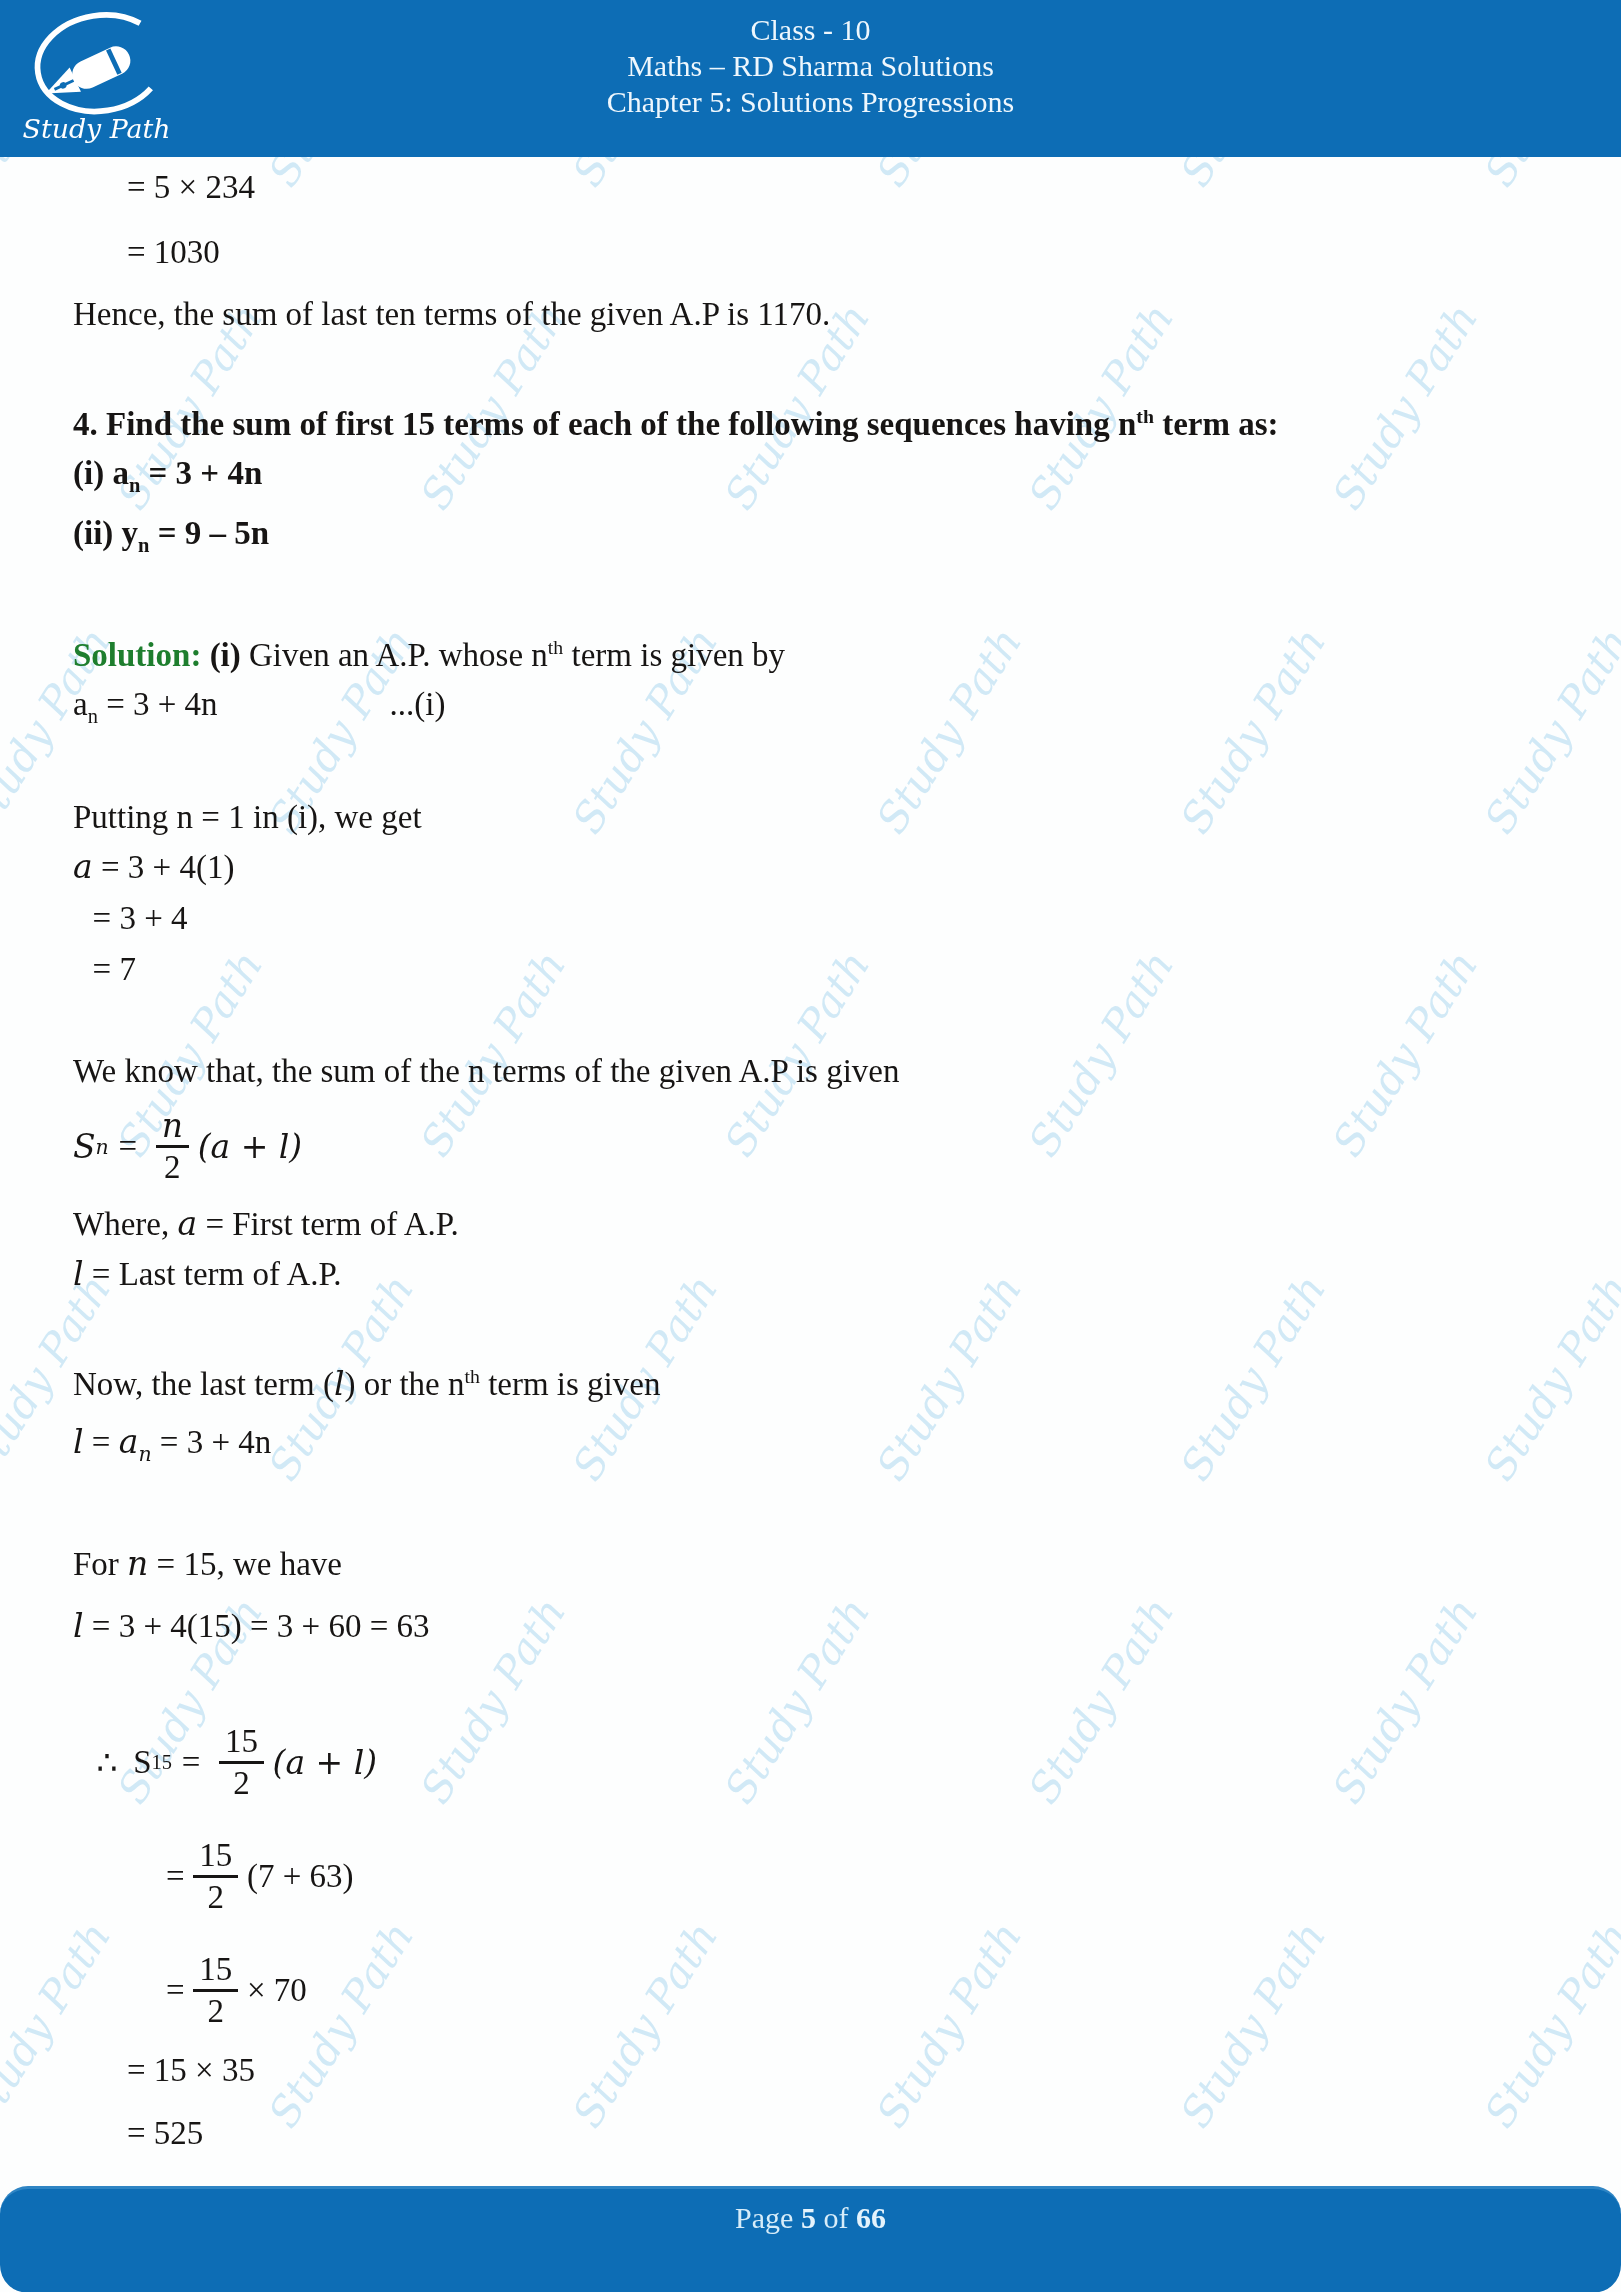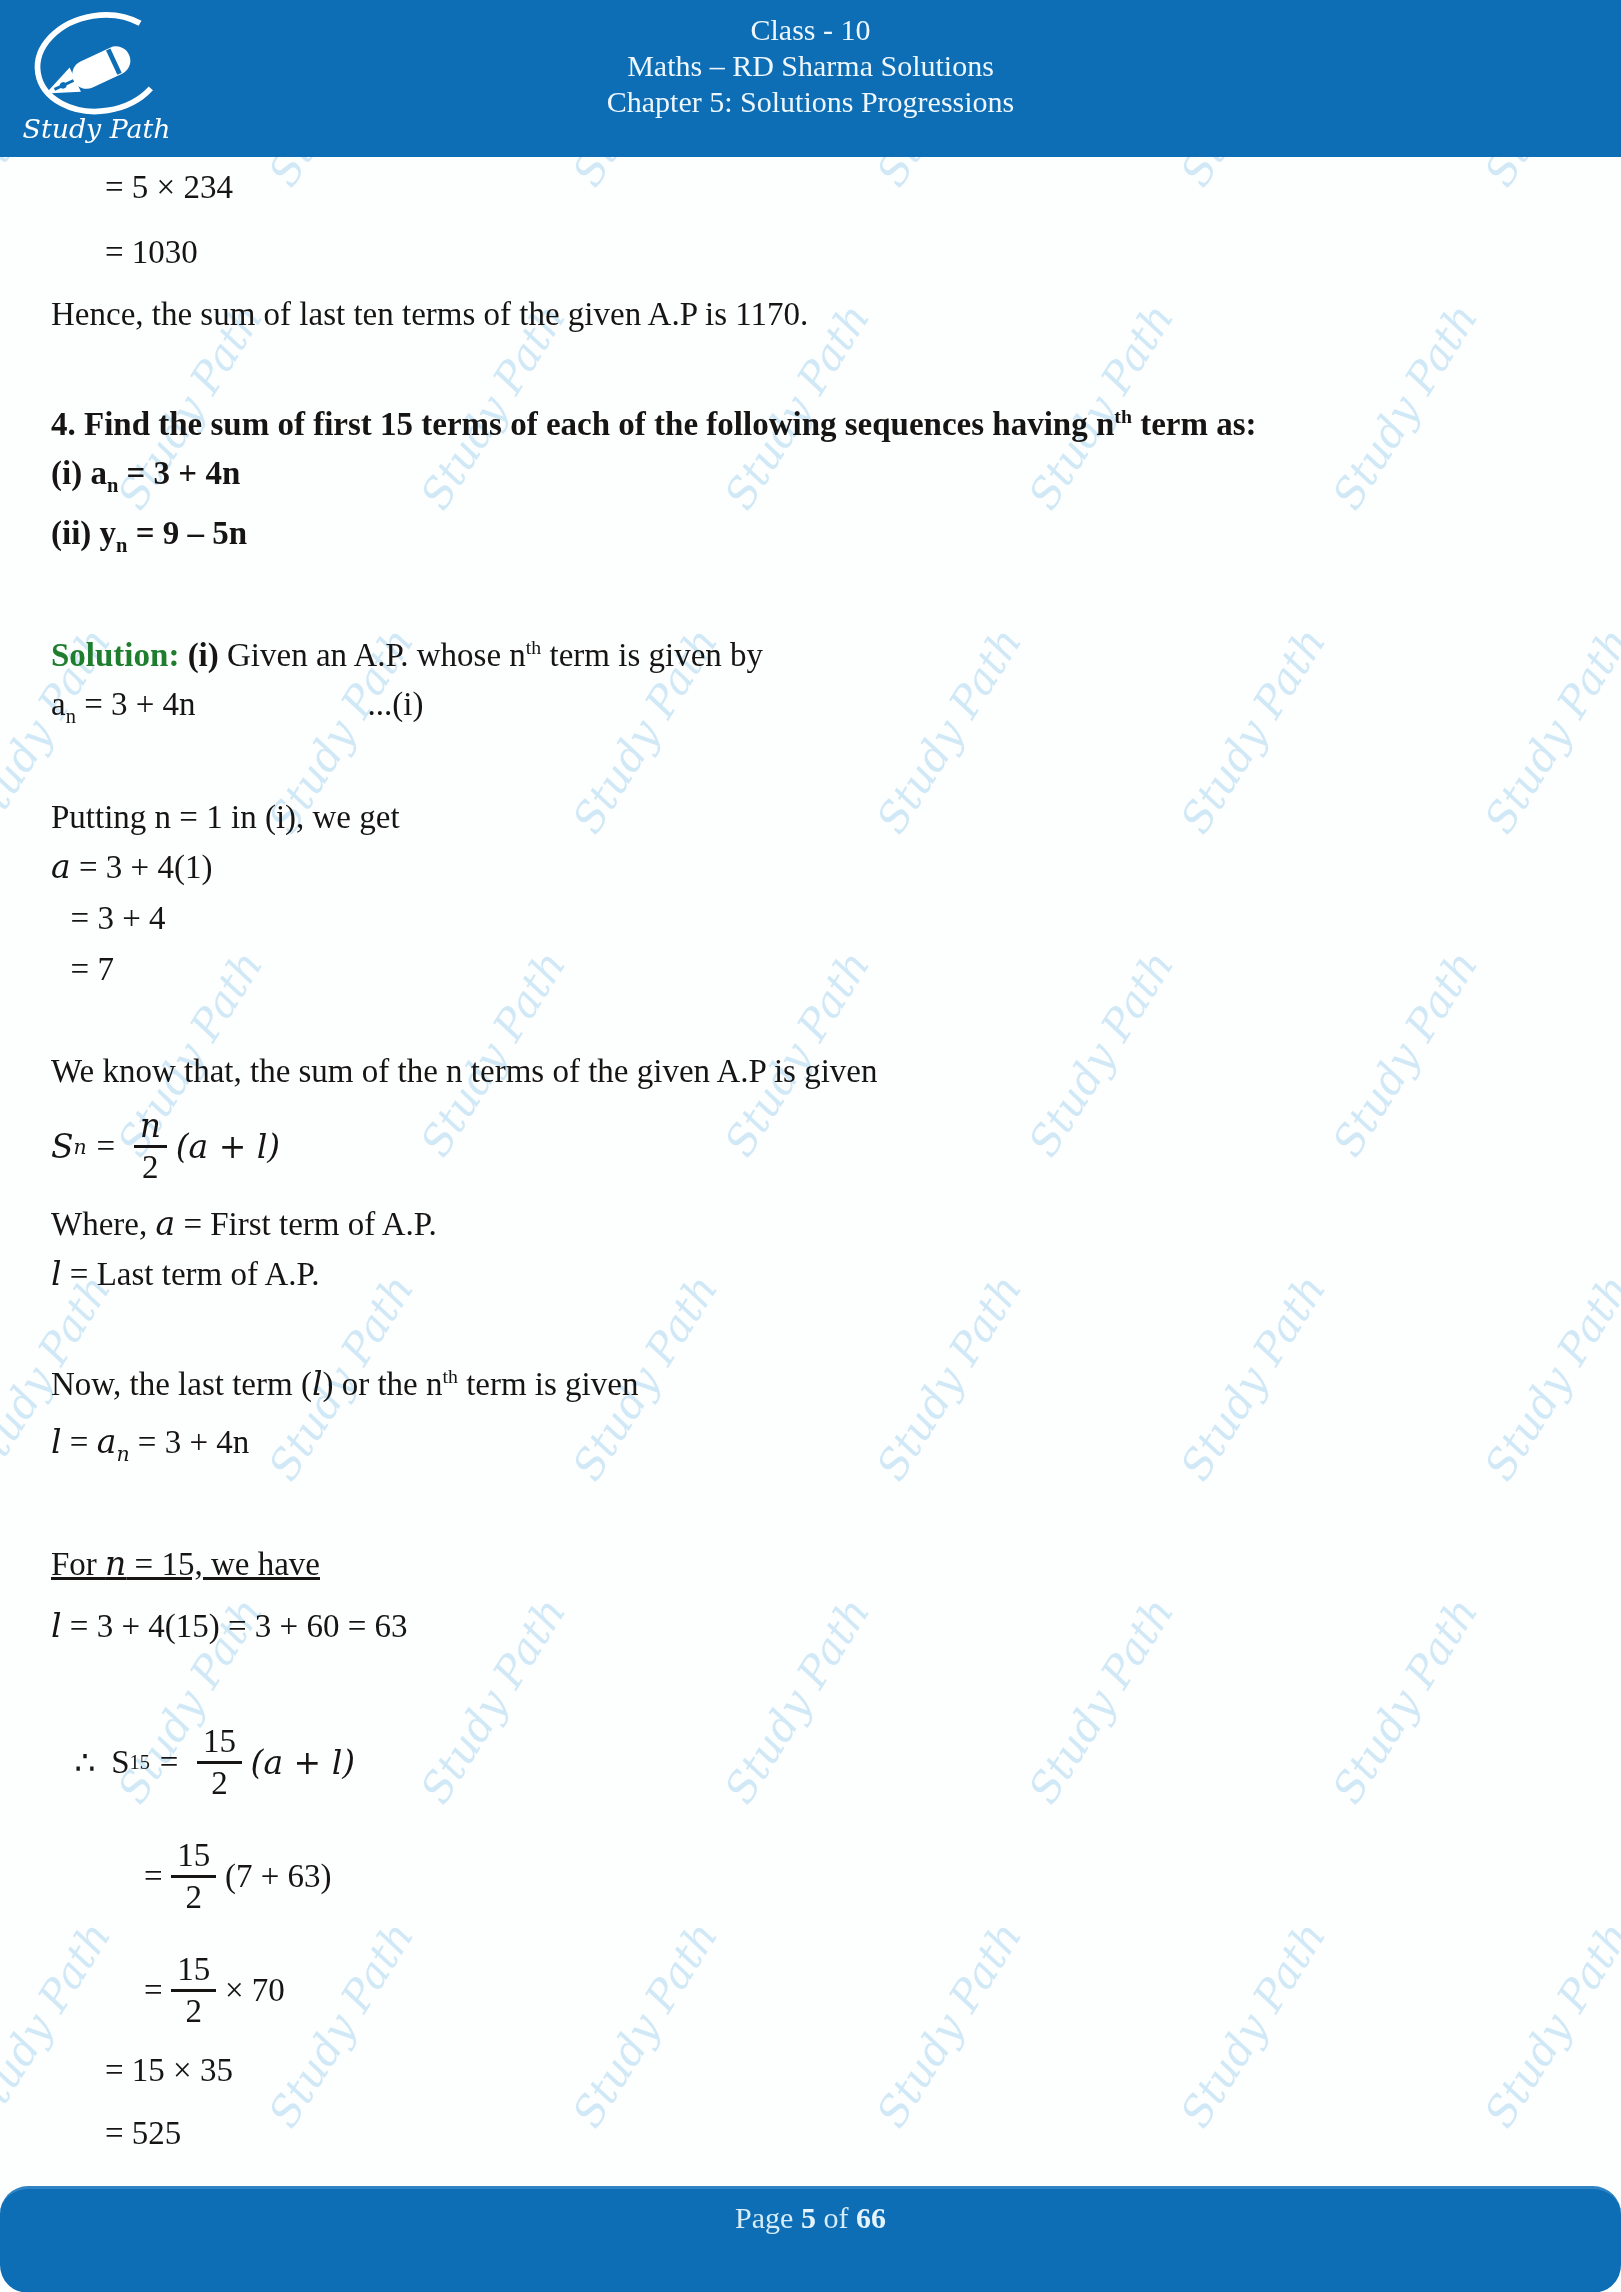--- a/index.html
+++ b/index.html
@@ -25,34 +25,34 @@
   .botbar .pgnum{font-weight:bold;color:#e4f3fc;}
   
   .wm-layer{position:absolute;inset:0;z-index:0;overflow:hidden;pointer-events:none;}
   .wm{
     position:absolute;white-space:nowrap;
     font-family:"DejaVu Serif",serif;font-style:italic;font-size:42px;
     color:rgba(148,204,236,0.42);
     transform:rotate(-58deg);
   }
   
-  main{position:absolute;top:157px;left:51px;width:1490px;z-index:2;}
+  main{position:absolute;top:157px;left:73px;width:1490px;z-index:2;}
   main p{margin:0;line-height:49px;}
   .pad-top{height:5.9px;}
   .b{font-weight:bold;}
   .green{color:#1e7e2e;}
   .mi{font-style:italic;font-family:"DejaVu Serif",serif;}
   sub{font-size:0.62em;}
   sup{font-size:0.6em;}
   .ind1{margin-left:54px;}
   .ind2{margin-left:19.6px;}
   .gap{margin-top:53px;}
   .mt4{margin-top:13px;}  .mt6{margin-top:2px;}  .mt8{margin-top:7.8px;}
   .mt12{margin-top:11.8px;}.mt14{margin-top:13.7px;}.mt16{margin-top:15.7px;}
-  .mt20{margin-top:19.6px;}.mt62{margin-top:61px;text-decoration:underline;}
+  .mt20{margin-top:19.6px;}.mt62{margin-top:61px;}
   .refgap{margin-left:172px;}
   
   .eqrow{display:flex;align-items:center;line-height:normal;}
   .eqrow .sp{margin:0 9.8px;}
   .frac{display:inline-flex;flex-direction:column;align-items:center;margin:0 8.8px;}
   .frac .num,.frac .den{line-height:39px;text-align:center;padding:0 5.9px;}
   .frac .bar{width:100%;height:2.9px;background:#171514;}
   .sn-row{margin-top:9.8px;margin-bottom:11.8px;}
   .s15-first{margin-left:23.5px;margin-top:71px;}
   .s15-cont{margin-left:93px;margin-top:33px;}

